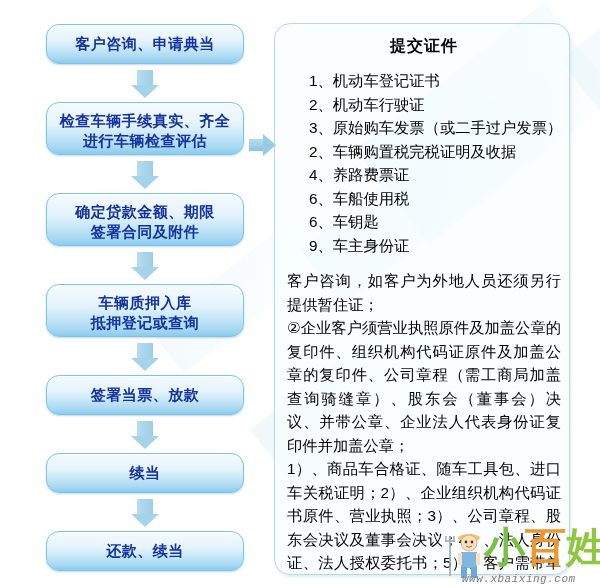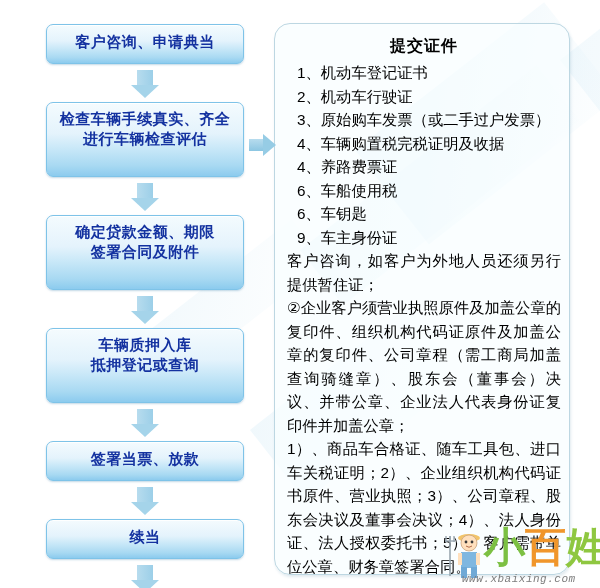--- a/index.html
+++ b/index.html
@@ -66,40 +66,39 @@
     position: absolute;
     left: 46px;
     top: 24px;
     width: 200px;
     z-index: 2;
   }
   .flow-node {
     position: relative;
     width: 198px;
     border: 1px solid #7ec3e8;
-    border-radius: 7px;
+    border-radius: 13px;
     background: linear-gradient(to bottom,
         #f4fbfe 0%,
         #e4f3fc 42%,
         #c9e8f8 62%,
         #a8d9f2 86%,
         #8ccbee 100%);
     box-shadow: 0 1px 2px rgba(80,140,180,0.35), inset 0 1px 0 rgba(255,255,255,0.9);
     color: #1432a0;
     font-weight: bold;
     font-size: 15px;
     line-height: 20px;
     text-align: center;
     padding: 9px 4px 9px 4px;
     box-sizing: border-box;
     letter-spacing: 0.5px;
-    font-family: Liberation Mono, monospace;
   }
   .flow-node.two-line {
-    padding: 8px 4px 25px 4px;
+    padding: 8px 4px 3px 4px;
   }
   .flow-node .ln { display: block; }
 
   .flow-arrow {
     width: 198px;
     height: 38px;
     position: relative;
   }
   .flow-arrow .shaft {
     position: absolute;
@@ -183,21 +182,21 @@
     white-space: nowrap;
   }
   .panel-para {
     font-size: 15.3px;
     line-height: 23.5px;
     color: #000000;
     text-align: justify;
     text-justify: inter-ideograph;
   }
   .numlist {
-    margin: 0;
+    margin: 12px;
     padding: 0 0 0 10px;
   }
 
   
   .watermark {
     position: absolute;
     right: 4px;
     bottom: 2px;
     width: 152px;
     height: 62px;
@@ -304,21 +303,21 @@
   </div>
 
   <div class="panel">
     <div class="panel-inner">
       <div class="panel-title">提交证件</div>
 
       <div class="numlist">
         <div class="panel-line">1、机动车登记证书</div>
         <div class="panel-line">2、机动车行驶证</div>
         <div class="panel-line">3、原始购车发票（或二手过户发票）</div>
-        <div class="panel-line">4、车辆购置税完税证明及收据</div>
+        <div class="panel-line">2、车辆购置税完税证明及收据</div>
         <div class="panel-line">4、养路费票证</div>
         <div class="panel-line">6、车船使用税</div>
         <div class="panel-line">6、车钥匙</div>
         <div class="panel-line">9、车主身份证</div>
       </div>
 
       <div class="panel-para">客户咨询，如客户为外地人员还须另行提供暂住证；</div>
       <div class="panel-para">②企业客户须营业执照原件及加盖公章的复印件、组织机构代码证原件及加盖公章的复印件、公司章程（需工商局加盖查询骑缝章）、股东会（董事会）决议、并带公章、企业法人代表身份证复印件并加盖公章；</div>
       <div class="panel-para">1）、商品车合格证、随车工具包、进口车关税证明；2）、企业组织机构代码证书原件、营业执照；3）、公司章程、股东会决议及董事会决议；4）、法人身份证、法人授权委托书；5）、客户需带单位公章、财务章签署合同。</div>
     </div>

